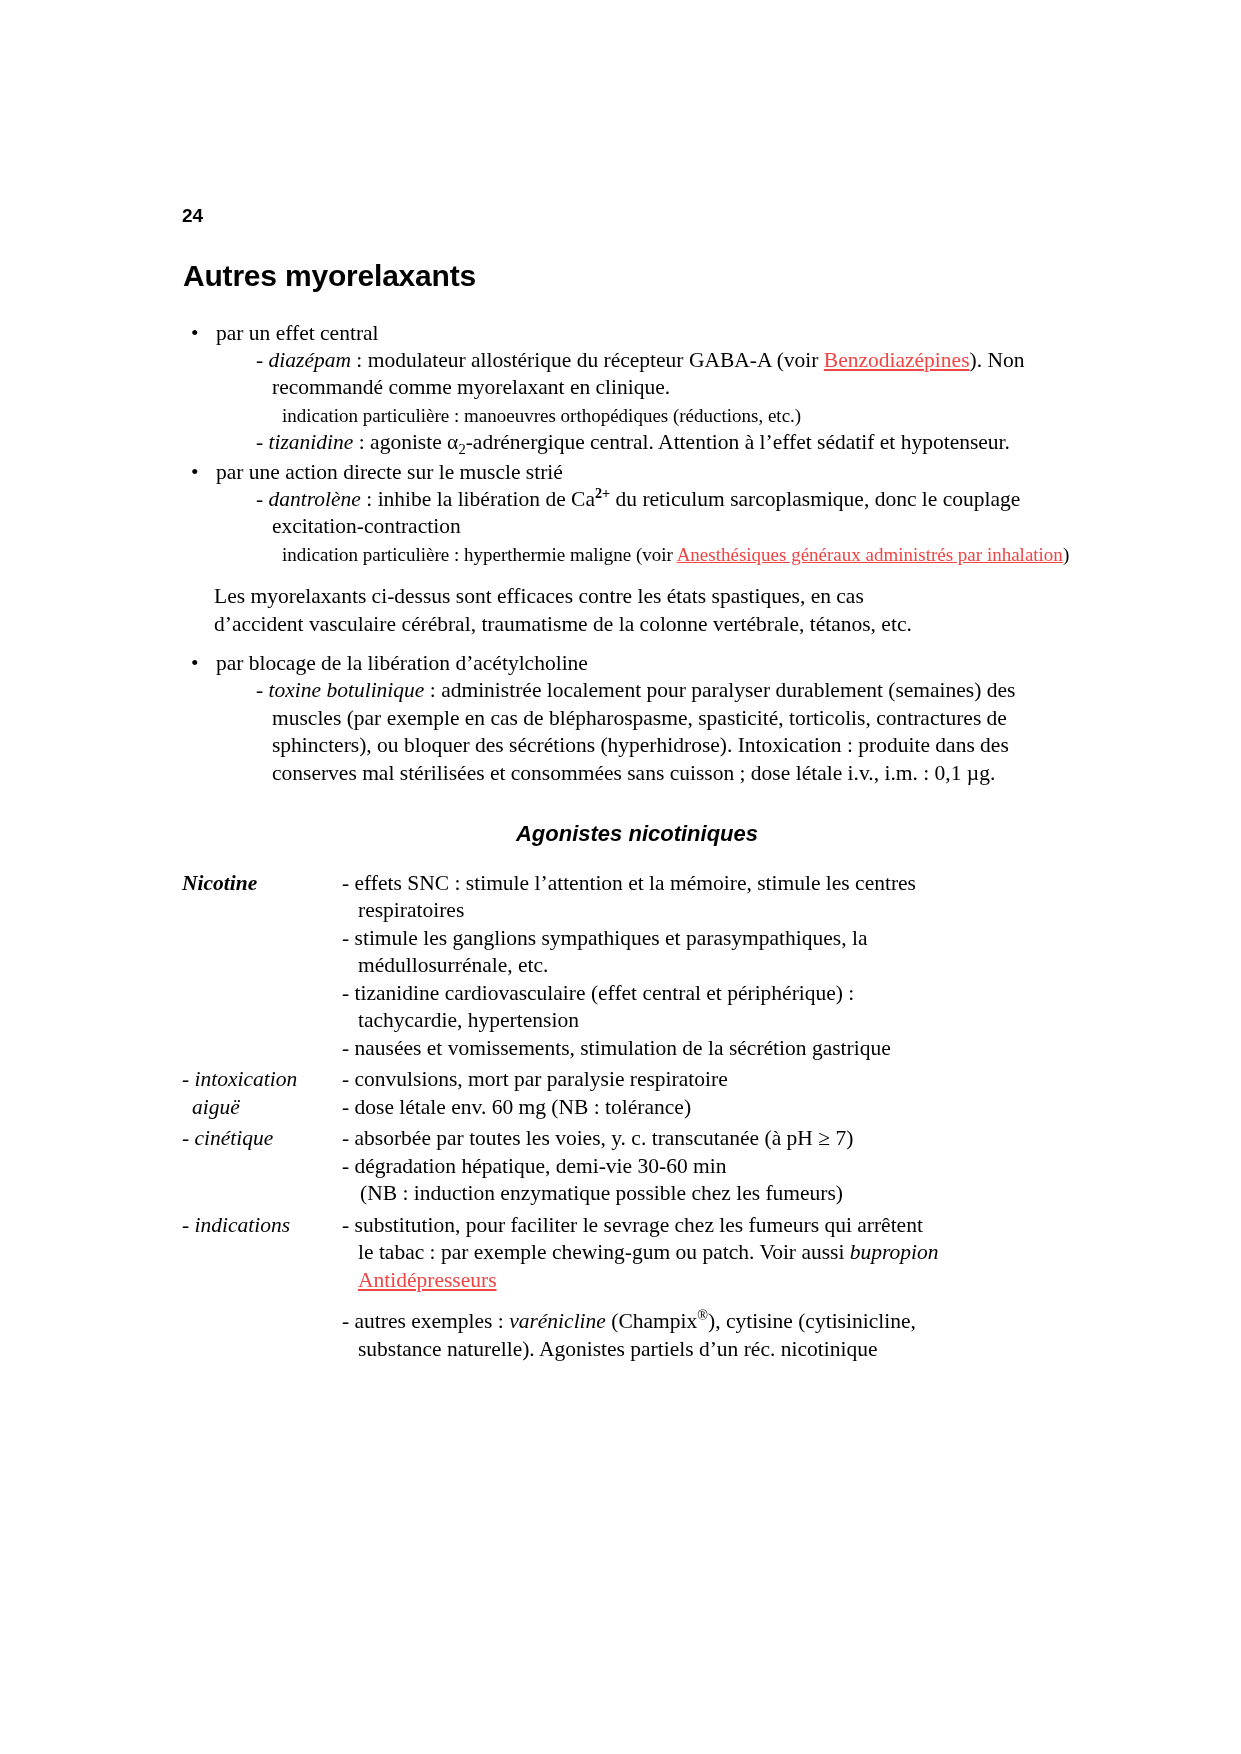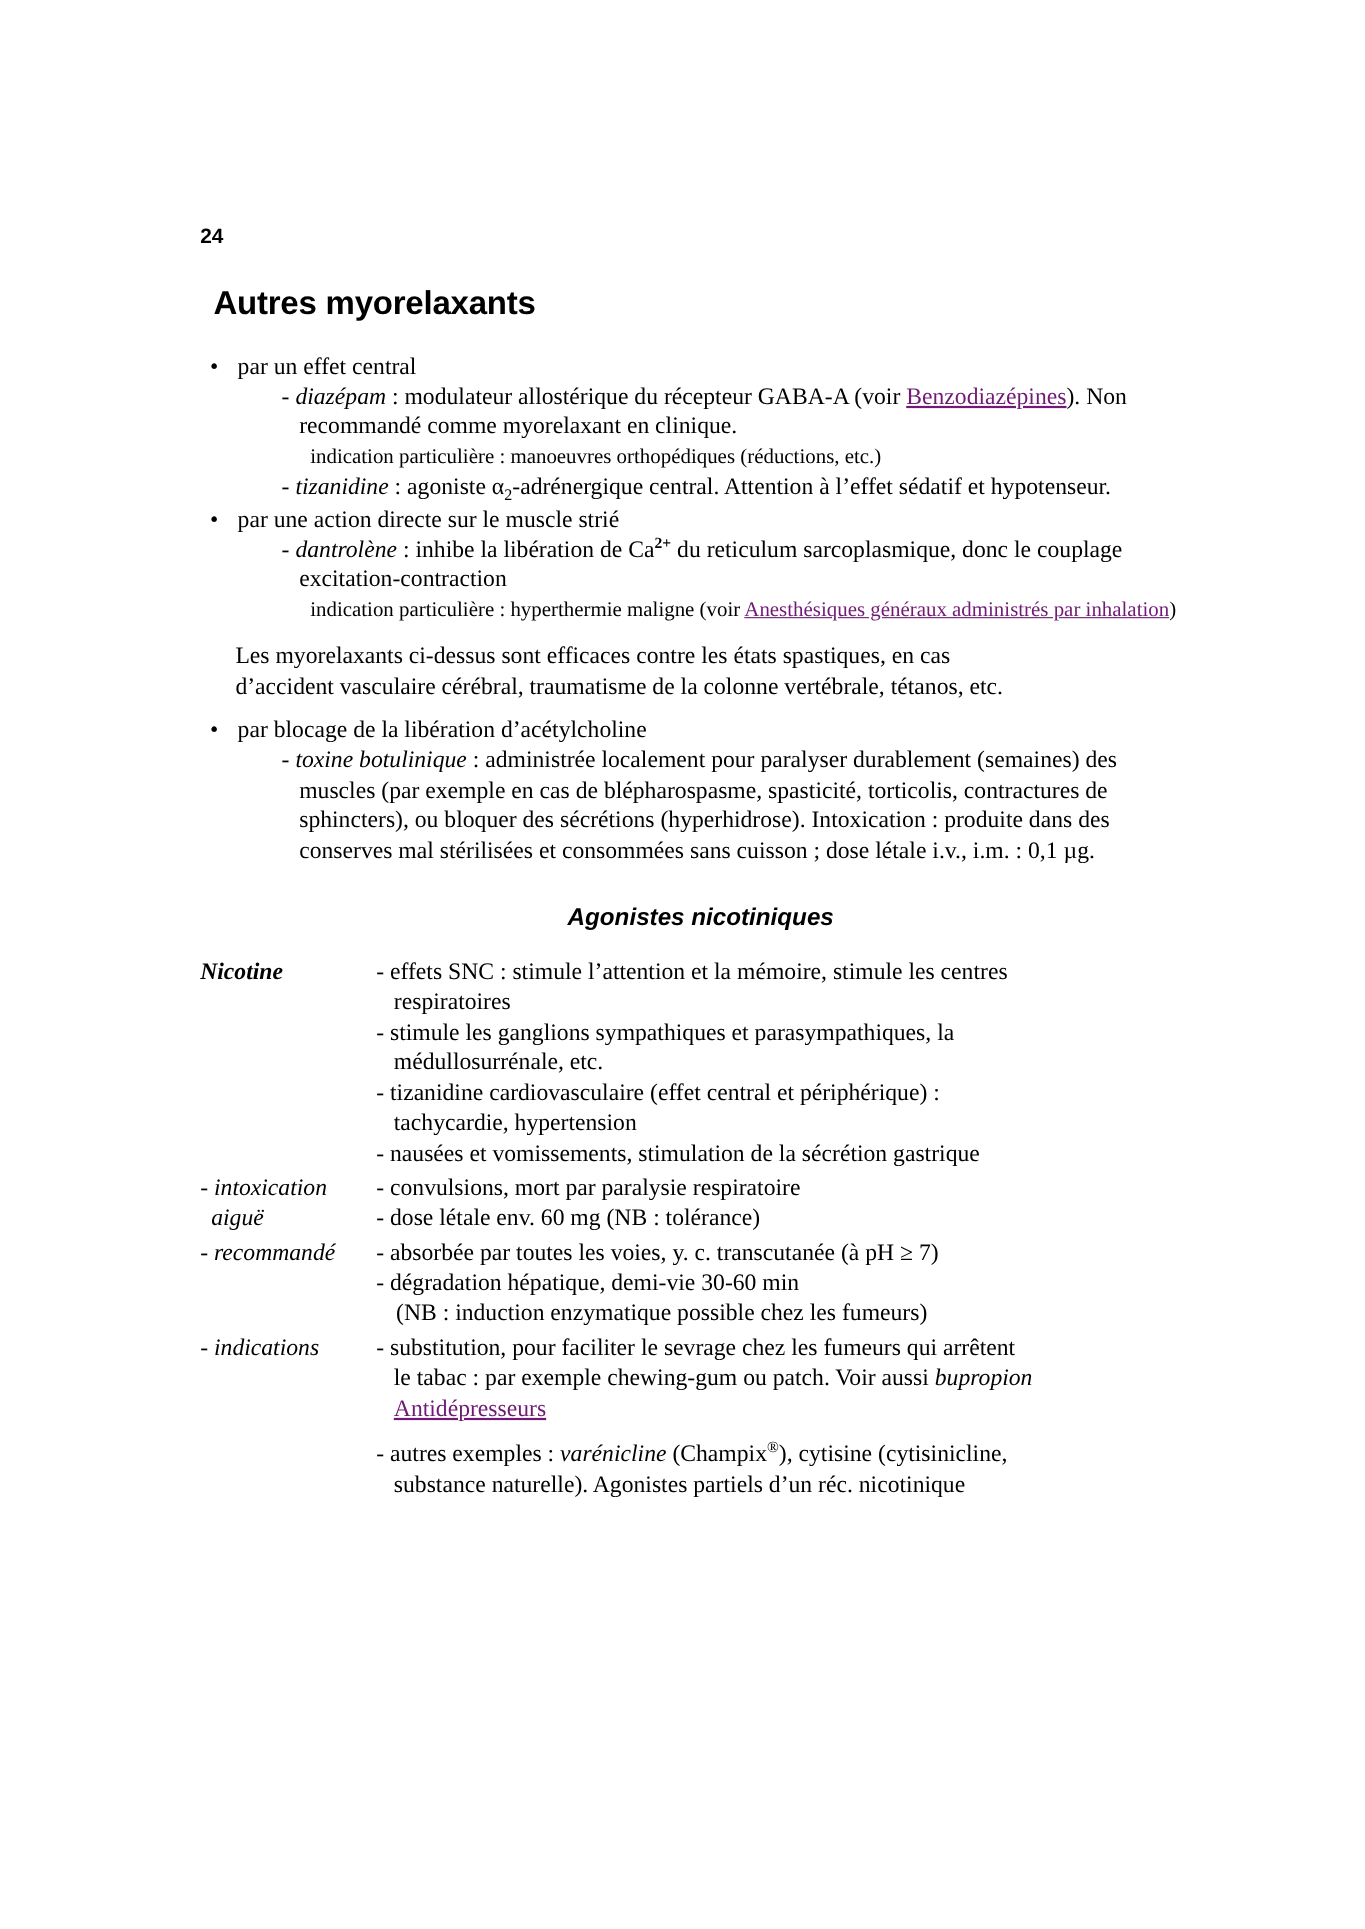--- a/index.html
+++ b/index.html
@@ -35,21 +35,21 @@
     font-weight: bold;
     font-size: 19px;
     line-height: 1.2;
     margin: 0 0 30px 0;
   }
   .doc-title {
     font-family: "Liberation Sans", "DejaVu Sans", sans-serif;
     font-weight: bold;
     font-size: 30px;
     line-height: 1.2;
-    margin: 0 0 26px 12px;
+    margin: 0 0 26px 1px;
     letter-spacing: -0.2px;
   }
   .section-title {
     font-family: "Liberation Sans", "DejaVu Sans", sans-serif;
     font-weight: bold;
     font-style: italic;
     font-size: 22px;
     line-height: 1.2;
     margin: 34px 0 18px 10px;
     text-align: center;
@@ -88,21 +88,21 @@
     margin-top: 14px;
     margin-bottom: 12px;
     font-size: 21.5px;
     line-height: 28px;
     width: 740px;
   }
 
   i, .ital { font-style: italic; }
 
   a.link, .link {
-    color: #701a75;
+    color: #ef4444;
     text-decoration: underline;
     cursor: pointer;
   }
 
   sup { font-size: 0.66em; vertical-align: super; line-height: 0; font-weight: bold; }
   sub { font-size: 0.68em; vertical-align: sub; line-height: 0; }
 
   
   .drug-table {
     margin-left: 0;
@@ -218,21 +218,21 @@
             <span class="lab-ital label-indent">aiguë</span>
           </td>
           <td class="body">
             <div class="dash-line">- convulsions, mort par paralysie respiratoire</div>
             <div class="dash-line">- dose létale env. 60 mg (NB : tolérance)</div>
           </td>
         </tr>
 
         <tr class="row-gap-sm">
           <td class="label">
-            <span class="lab-ital">- recommandé</span>
+            <span class="lab-ital">- cinétique</span>
           </td>
           <td class="body">
             <div class="dash-line">- absorbée par toutes les voies, y. c. transcutanée (à pH ≥ 7)</div>
             <div class="dash-line">- dégradation hépatique, demi-vie 30-60 min</div>
             <div class="dash-cont">(NB : induction enzymatique possible chez les fumeurs)</div>
           </td>
         </tr>
 
         <tr class="row-gap-sm">
           <td class="label">

